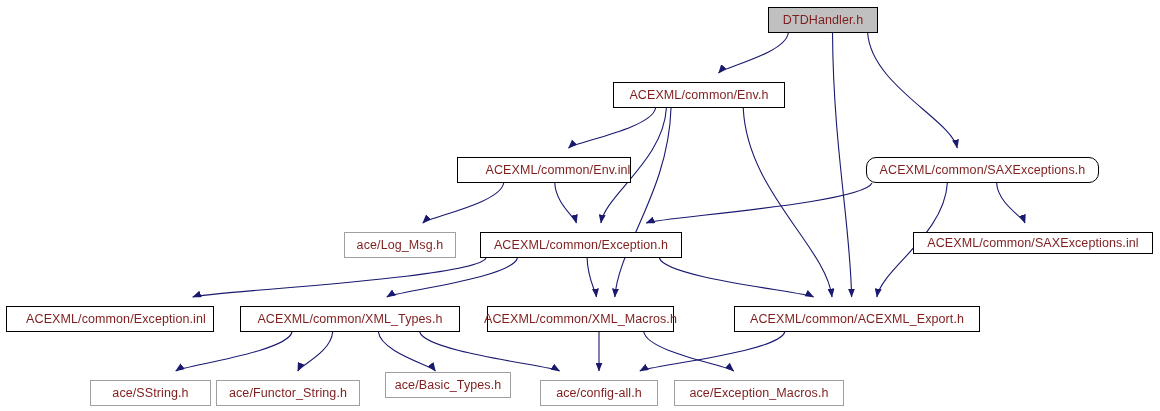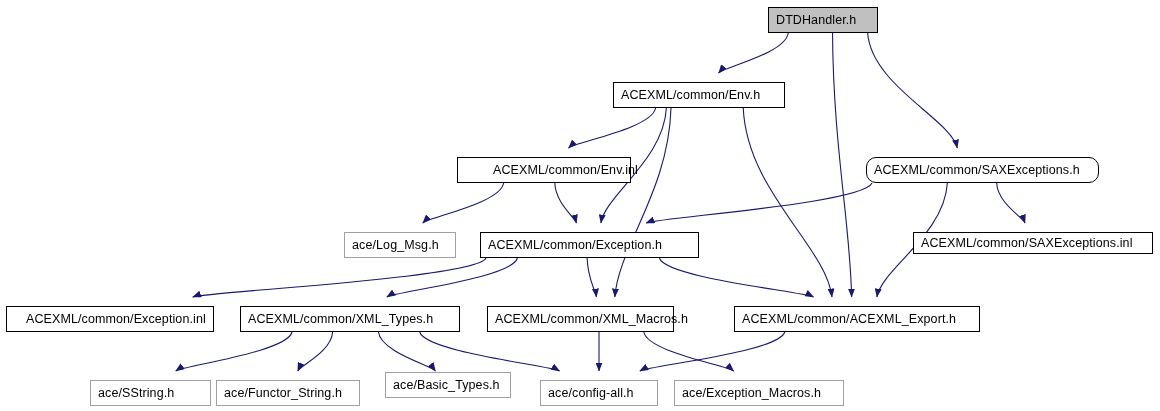--- a/index.html
+++ b/index.html
@@ -21,24 +21,24 @@
     top: 0;
     width: 1160px;
     height: 411px;
     pointer-events: none;
   }
   .graph-node {
     position: absolute;
     box-sizing: border-box;
     display: flex;
     align-items: center;
-    justify-content: flex-start;
+    justify-content: center;
     background: #ffffff;
     border: 1px solid #000000;
-    color: #000000;
+    color: #7f1d1d;
     font-size: 12.5px;
     line-height: 1;
     white-space: nowrap;
     letter-spacing: 0.1px;
     z-index: 2;
   }
   .graph-node.root {
     background: #c0c0c0;
     border: 1px solid #000000;
   }
@@ -93,21 +93,21 @@
       </div>
       <div class="graph-node" style="left: 457px; top: 157px; width: 174px; height: 26px; padding-left: 28px;">
         <span class="node-label">ACEXML/common/Env.inl</span>
       </div>
       <div class="graph-node" style="left: 866px; top: 157px; width: 233px; height: 26px; border-radius: 10px;">
         <span class="node-label">ACEXML/common/SAXExceptions.h</span>
       </div>
       <div class="graph-node leaf" style="left: 344px; top: 232px; width: 112px; height: 26px;">
         <span class="node-label">ace/Log_Msg.h</span>
       </div>
-      <div class="graph-node" style="left: 480px; top: 232px; width: 219px; height: 26px;">
+      <div class="graph-node" style="left: 480px; top: 232px; width: 202px; height: 26px;">
         <span class="node-label">ACEXML/common/Exception.h</span>
       </div>
       <div class="graph-node" style="left: 913px; top: 232px; width: 240px; height: 22px;">
         <span class="node-label">ACEXML/common/SAXExceptions.inl</span>
       </div>
       <div class="graph-node" style="left: 6px; top: 306px; width: 208px; height: 26px; padding-left: 12px;">
         <span class="node-label">ACEXML/common/Exception.inl</span>
       </div>
       <div class="graph-node" style="left: 240px; top: 306px; width: 220px; height: 26px;">
         <span class="node-label">ACEXML/common/XML_Types.h</span>

